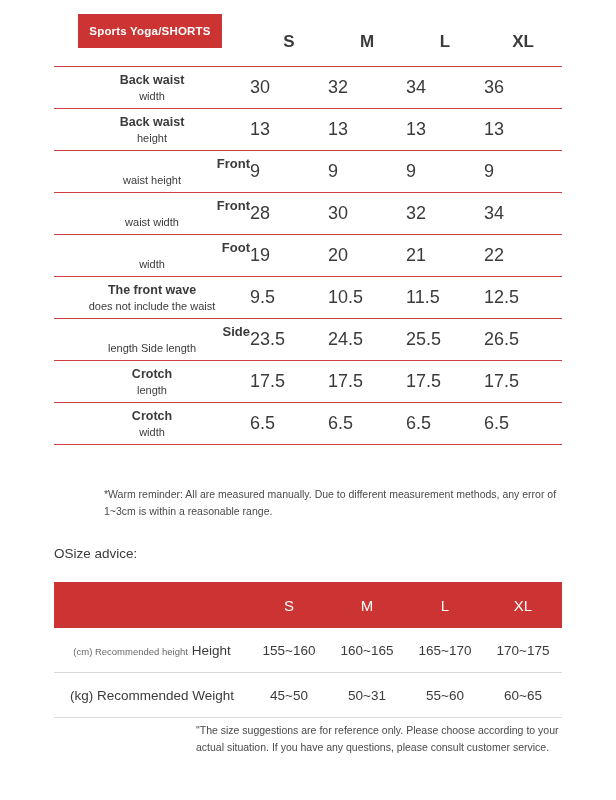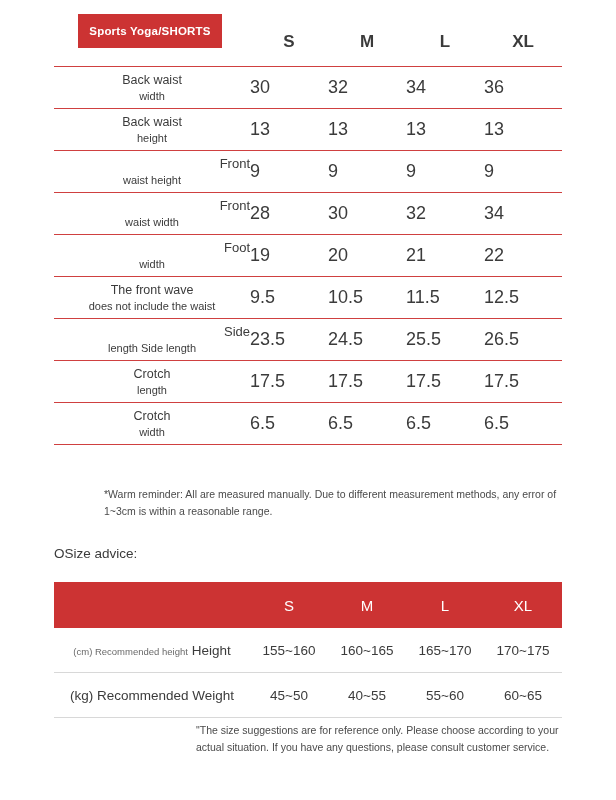--- a/index.html
+++ b/index.html
@@ -74,21 +74,21 @@
   .main-table tbody tr:last-child td {
     border-bottom: 1px solid #cf4040;
   }
   .label-col {
     width: 196px;
     text-align: center !important;
     font-size: 11.5px !important;
     color: #3b3b3b;
     line-height: 1.35;
   }
-  .label-col .l1 { display: block; font-size: 12.5px; }
+  .label-col .l1 { display: block; font-size: 12.5px; font-weight: bold; }
   .label-col .l2 { display: block; font-size: 11px; }
   .label-col .big { font-size: 13px; text-align: right; }
   .val-col { width: 78px; }
 
   
   .reminder {
     position: absolute;
     left: 104px;
     top: 486px;
     width: 470px;
@@ -296,21 +296,21 @@
         <td class="adv-val">160~165</td>
         <td class="adv-val">165~170</td>
         <td class="adv-val">170~175</td>
       </tr>
       <tr>
         <td class="adv-label">
           <span class="main-lbl">(kg) Recommended Weight</span>
           <span></span>
         </td>
         <td class="adv-val">45~50</td>
-        <td class="adv-val">40~55</td>
+        <td class="adv-val">50~31</td>
         <td class="adv-val">55~60</td>
         <td class="adv-val">60~65</td>
       </tr>
     </tbody>
   </table>
 
   <div class="advice-note">"The size suggestions are for reference only. Please choose according to your actual situation. If you have any questions, please consult customer service.</div>
 
 </div>
 

